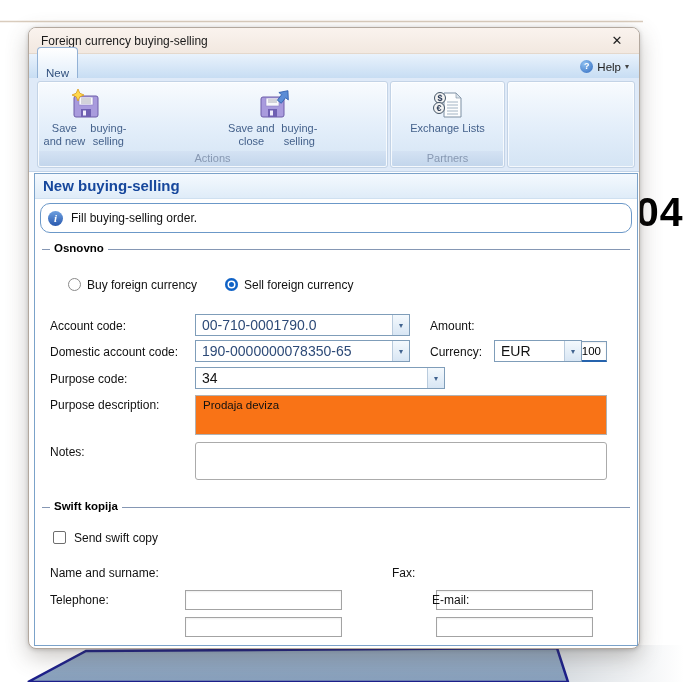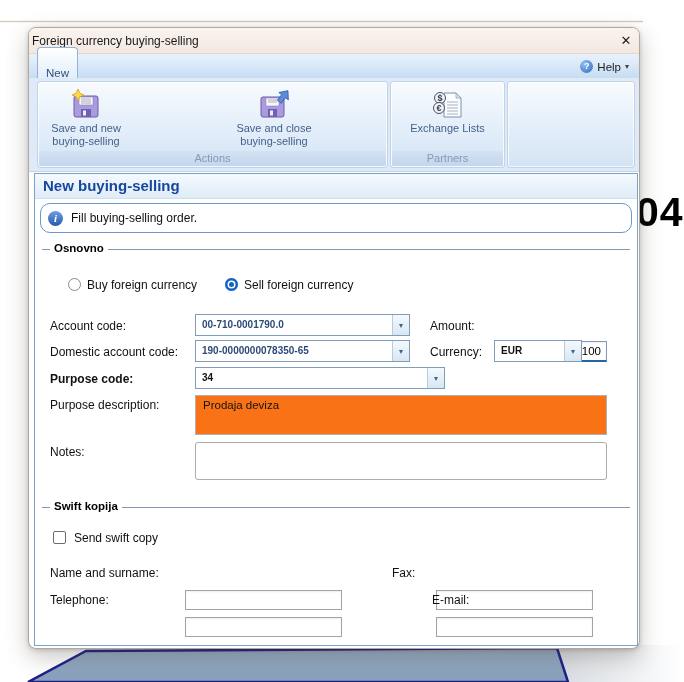--- a/index.html
+++ b/index.html
@@ -8,21 +8,21 @@
           font-family:"Liberation Sans",sans-serif;color:#111;}
   .bg-art{position:absolute;left:0;top:0;z-index:0;}
   .bg-number{position:absolute;left:636px;top:189px;z-index:0;font-size:41px;font-weight:bold;
              color:#000;letter-spacing:1px;white-space:nowrap;}
   
   .dialog{position:absolute;left:28px;top:27px;width:612px;height:622px;z-index:2;background:#fff;
           border:1px solid #b3a89e;border-radius:8px;
           box-shadow:0 8px 22px rgba(80,70,60,.30),0 1px 4px rgba(0,0,0,.18);}
   .titlebar{position:absolute;left:0;top:0;right:0;height:26px;border-radius:7px 7px 0 0;
             background:linear-gradient(#faf3ee,#f2e8e0);border-bottom:1px solid #e4d8cc;
-            display:flex;align-items:center;padding:0 3px;}
+            display:flex;align-items:center;padding:0 12px;}
   .title{font-size:12px;color:#1a1a1a;flex:1;}
   .close{font-size:13px;color:#222;width:20px;text-align:center;cursor:default;}
   .tabstrip{position:absolute;left:0;top:26px;right:0;height:24px;
             background:linear-gradient(#e9f2fc,#c7ddf3);}
   .tab{position:absolute;left:8px;bottom:0;height:21px;min-width:37px;padding:15px 8px;
        background:linear-gradient(#ffffff,#e2eefa);border:1px solid #93b2d6;border-bottom:none;
        border-radius:4px 4px 0 0;font-size:11.5px;color:#31507e;line-height:20px;text-align:center;}
   .help{position:absolute;right:10px;top:4px;height:17px;display:flex;align-items:center;gap:4px;
         font-size:11.5px;color:#222;}
   .help-badge{display:inline-block;width:13px;height:13px;border-radius:50%;
@@ -37,21 +37,21 @@
          box-shadow:inset 0 0 0 1px rgba(255,255,255,.75);}
   .group-actions{left:8px;width:351px;}
   .group-partners{left:361px;width:115px;}
   .group-empty{left:478px;width:128px;}
   .gcaption{position:absolute;left:1px;right:1px;bottom:1px;height:15px;border-radius:0 0 2px 2px;
             background:linear-gradient(#d4e2f3,#c3d6ec);color:#8798b2;font-size:11px;
             line-height:15px;text-align:center;}
   .rbtn{position:absolute;top:3px;height:70px;display:flex;flex-direction:column;align-items:center;
         padding-top:3px;border-radius:3px;cursor:default;}
   .ric{flex:none;}
-  .rlbl{display:flex;flex-direction:column;align-items:center;font-size:11px;line-height:13px;
+  .rlbl{display:flex;flex-direction:row;align-items:center;font-size:11px;line-height:13px;
         color:#44618b;text-align:center;}
   
   .content{position:absolute;left:5px;top:145px;width:604px;height:473px;border:1px solid #7ba2c9;
            background:#fff;}
   .page-head{position:absolute;left:0;top:0;right:0;height:25px;
              background:linear-gradient(#f4f9fe,#dfecf8);border-bottom:1px solid #cfe0f0;
              font-size:15px;font-weight:bold;color:#16479c;line-height:24px;padding-left:8px;}
   .infobox{position:absolute;left:5px;top:29px;right:5px;height:30px;border:1px solid #6b98c8;
            border-radius:10px;display:flex;align-items:center;gap:8px;padding-left:7px;
            font-size:12px;color:#111;background:#fff;}
@@ -61,22 +61,22 @@
            font-size:11px;line-height:14px;}
   .legend{position:absolute;left:7px;right:7px;display:flex;align-items:center;}
   .leg-dash{width:8px;border-top:1px solid #8597b4;}
   .leg-text{font-weight:bold;font-size:11.5px;color:#000;padding:0 4px;margin-top:-2px;}
   .leg-line{flex:1;border-top:1px solid #8597b4;}
   .flbl{position:absolute;font-size:12px;color:#111;white-space:nowrap;}
   .radio{position:absolute;width:13px;height:13px;border-radius:50%;border:1px solid #8a8a8a;background:#fff;}
   .radio.checked{border:none;background:#0f62c6;
         box-shadow:inset 0 0 0 2.5px #0f62c6, inset 0 0 0 4px #fff;}
   .combo{position:absolute;height:22px;border:1px solid #7f9db9;background:#fff;display:flex;}
-  .combo-value{flex:1;font-size:10px;line-height:20px;padding-left:6px;color:#2d4a77;
-               white-space:nowrap;overflow:hidden;font-weight:bold;}
+  .combo-value{flex:1;font-size:14px;line-height:20px;padding-left:6px;color:#2d4a77;
+               white-space:nowrap;overflow:hidden;}
   .combo-btn{width:17px;border-left:1px solid #b9cbdd;
              background:linear-gradient(#f4f9fd,#d8e6f4);display:flex;align-items:center;
              justify-content:center;font-size:8px;color:#41638f;}
   .ti{position:absolute;border:1px solid #a3a3a3;background:#fff;font-family:"Liberation Sans",sans-serif;
       font-size:11.5px;padding:0 5px;box-shadow:inset 0 1px 2px rgba(0,0,0,.07);margin-top:28px;}
   .ti-amount{border:1px solid #7f9db9;border-bottom:2px solid #2563ad;text-align:right;}
   .ta{position:absolute;font-size:11.5px;padding:3px 7px;color:#111;}
   .ta-gray{background:#f97316;border:1px solid #b2b2b2;}
   .ta-white{background:#fff;border:1px solid #ababab;border-radius:3px;}
   .checkbox{position:absolute;width:13px;height:13px;border:1px solid #6e6e6e;border-radius:2px;background:#fff;}
@@ -217,21 +217,21 @@
       <div class="combo" style="left:160px;top:166px;width:215px;">
         <span class="combo-value">190-0000000078350-65</span>
         <span class="combo-btn">▾</span>
       </div>
       <span class="flbl" style="left:395px;top:171px;">Currency:</span>
       <div class="combo" style="left:459px;top:166px;width:88px;">
         <span class="combo-value" style="color:#111;">EUR</span>
         <span class="combo-btn">▾</span>
       </div>
 
-      <span class="flbl" style="left:15px;top:198px;font-weight:bold;">Purpose code:</span>
+      <span class="flbl" style="left:15px;top:198px;">Purpose code:</span>
       <div class="combo" style="left:160px;top:193px;width:250px;">
         <span class="combo-value" style="color:#111;">34</span>
         <span class="combo-btn">▾</span>
       </div>
 
       <span class="flbl" style="left:15px;top:224px;">Purpose description:</span>
       <div class="ta ta-gray" style="left:160px;top:221px;width:412px;height:40px;">Prodaja deviza</div>
 
       <span class="flbl" style="left:15px;top:271px;">Notes:</span>
       <div class="ta ta-white" style="left:160px;top:268px;width:412px;height:38px;"></div>

